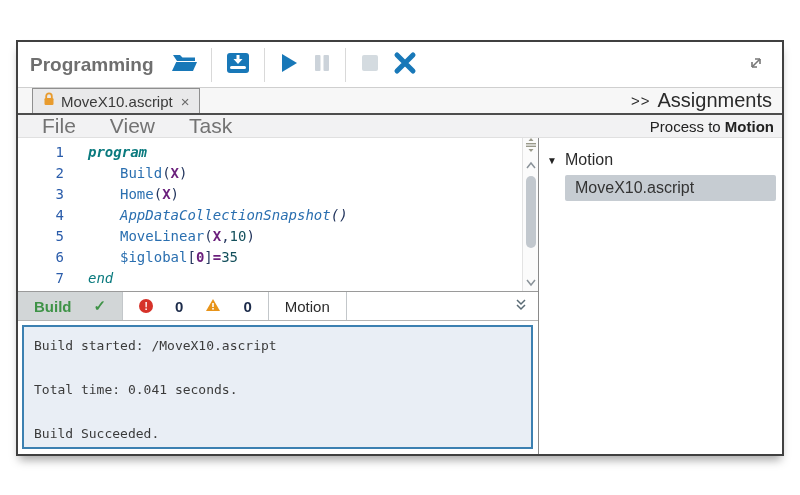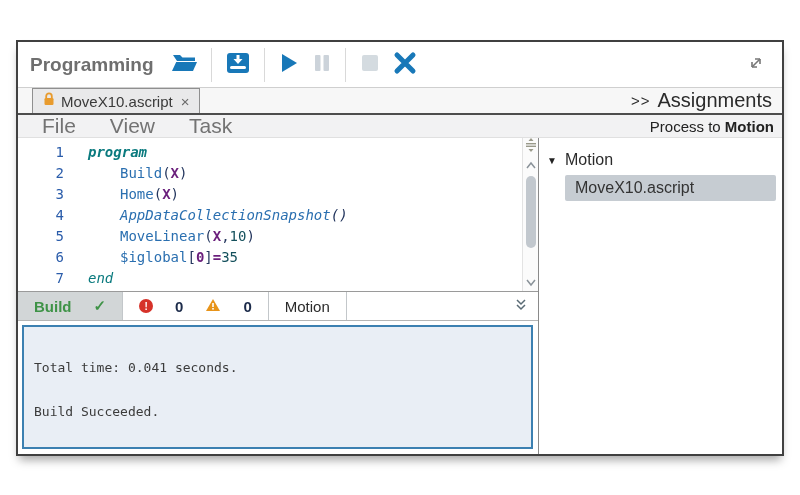--- a/index.html
+++ b/index.html
@@ -267,20 +267,21 @@
             <svg width="14" height="14" viewBox="0 0 14 14">
               <path d="M3 2 L7 6 L11 2" fill="none" stroke="#5a6b75" stroke-width="1.5"></path>
               <path d="M3 7 L7 11 L11 7" fill="none" stroke="#5a6b75" stroke-width="1.5"></path>
             </svg>
           </span>
         </button>
       </div>
 
       <div class="output">
         <div class="output-box" id="output-lines">
+            <div class="out-line">Build started: /MoveX10.ascript</div>
             <div class="out-line">&nbsp;</div>
             <div class="out-line">Total time: 0.041 seconds.</div>
             <div class="out-line">&nbsp;</div>
             <div class="out-line">Build Succeeded.</div>
           </div>
       </div>
     </div>
 
     <div class="vdivider"></div>
 

